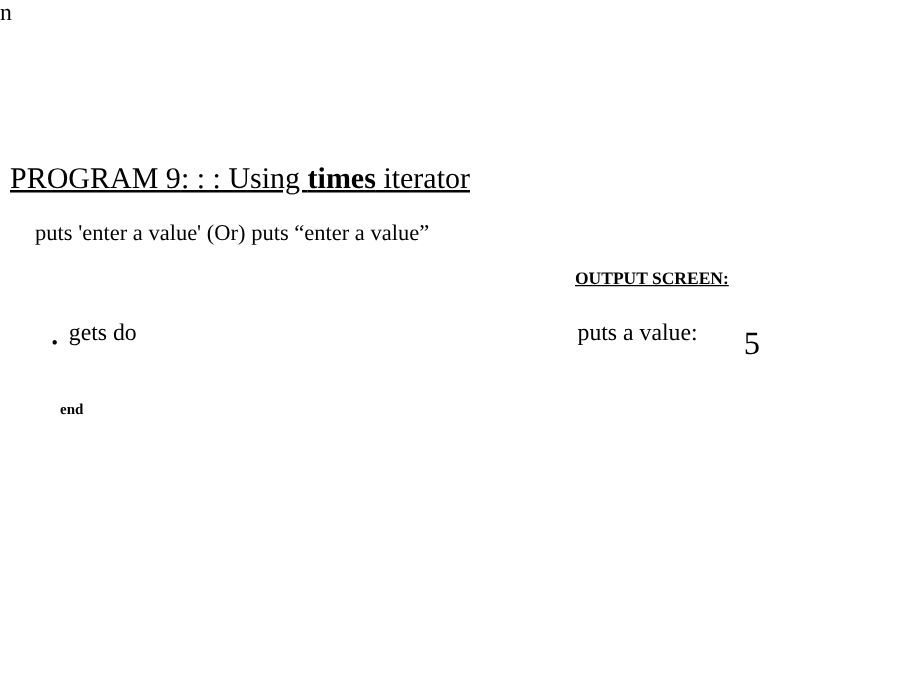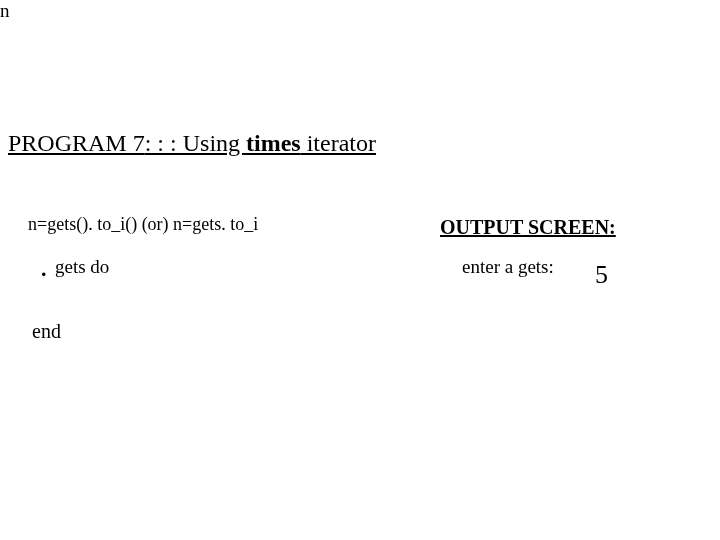--- a/index.html
+++ b/index.html
@@ -34,26 +34,26 @@
   .l2 { left: 28px; top: 214px; }
   .l3-n { left: 28px; top: 254px; font-size: 19px; }
   .l3-rest { left: 55px; top: 256px; font-size: 19px; }
   .big-dot {
     position: absolute;
     left: 40px;
     top: 251px;
     font-size: 30px;
     line-height: 30px;
   }
-  .l-end { left: 32px; top: 320px; font-size: 20px; }
+  .l-end { left: 48px; top: 320px; font-size: 12px; font-weight: bold; }
   .out-head {
     position: absolute;
-    left: 440px;
+    left: 460px;
     top: 216px;
-    font-size: 20px;
+    font-size: 14px;
     font-weight: bold;
     text-decoration: underline;
     white-space: nowrap;
   }
   .out-line {
     position: absolute;
     left: 462px;
     top: 256px;
     font-size: 19px;
     white-space: nowrap;
@@ -64,28 +64,28 @@
     top: 260px;
     font-size: 26px;
   }
 </style>
 </head>
 <body>
 
 <div class="page">
 
   <div class="heading">
-    <span>PROGRAM 7</span><span>: : : Using </span><span class="bold">times</span><span> iterator</span>
+    <span>PROGRAM 9</span><span>: : : Using </span><span class="bold">times</span><span> iterator</span>
   </div>
 
-  <div class="line l2">n=gets(). to_i()  (or)  n=gets. to_i</div>
+  <div class="line l1">puts 'enter a value'  (Or)    puts “enter a value”</div>
 
   <div class="l3-n">n</div>
   <div class="big-dot">.</div>
   <div class="line l3-rest">gets do</div>
 
   <div class="line l-end">end</div>
 
   <div class="out-head">OUTPUT SCREEN:</div>
-  <div class="out-line">enter a gets:</div>
+  <div class="out-line">puts a value:</div>
   <div class="out-five">5</div>
 
 </div>
 
 </body></html>

